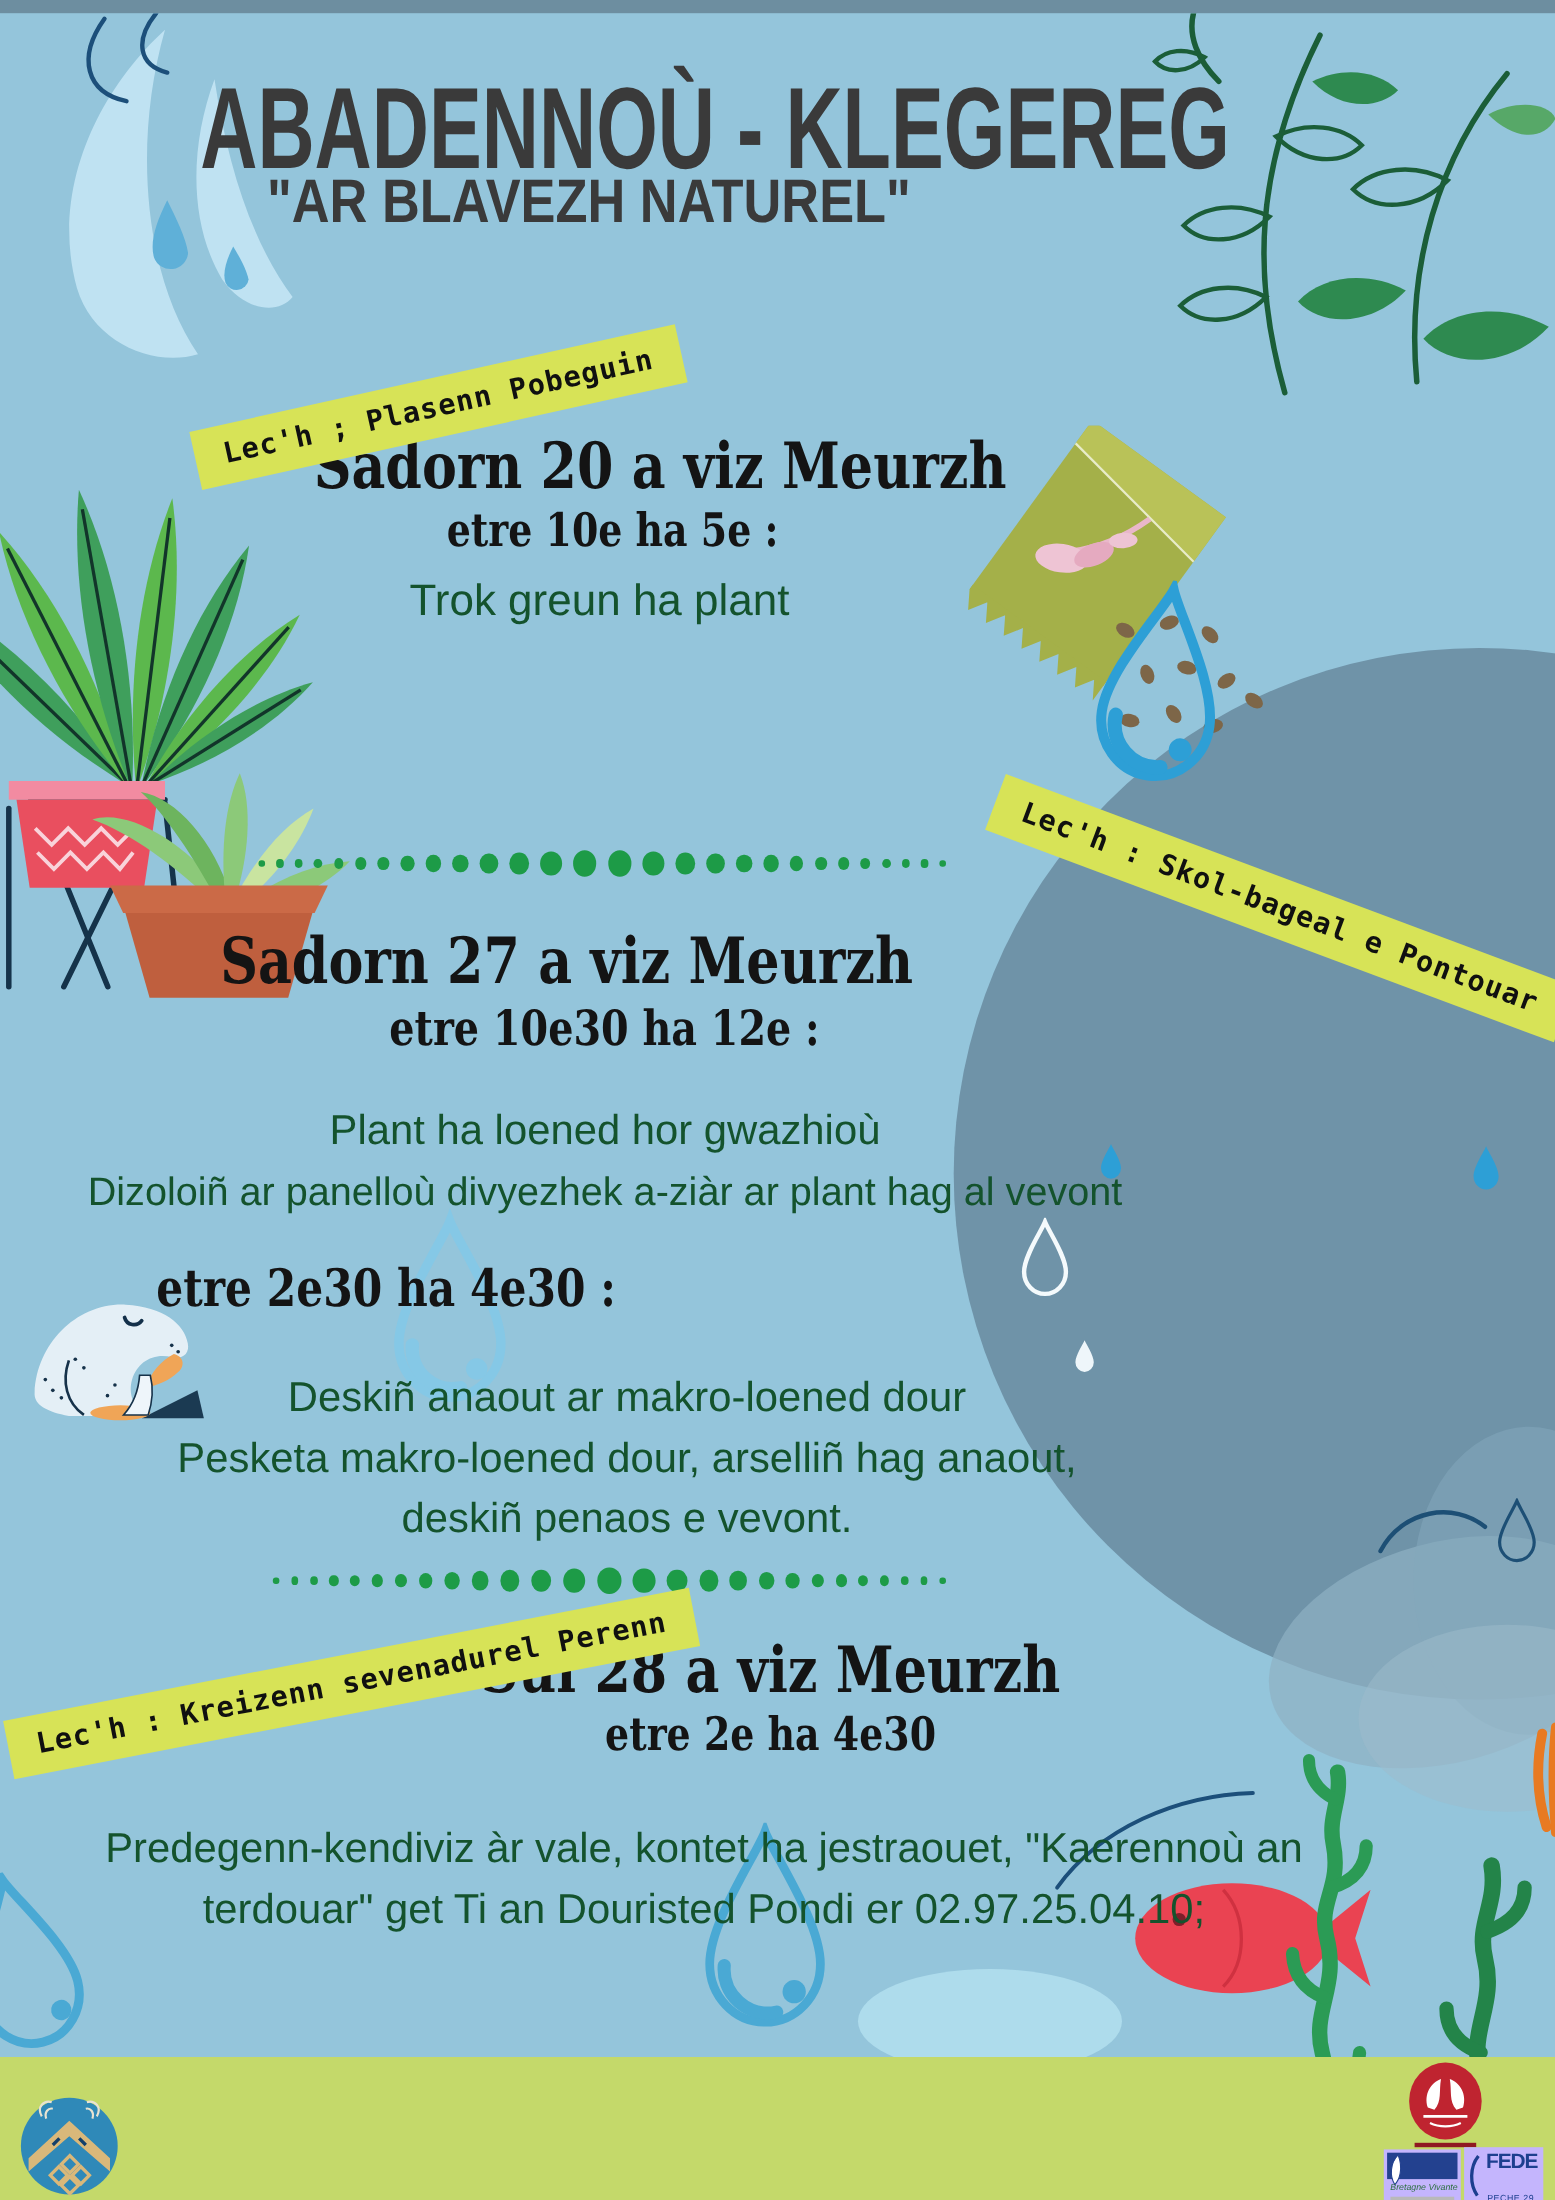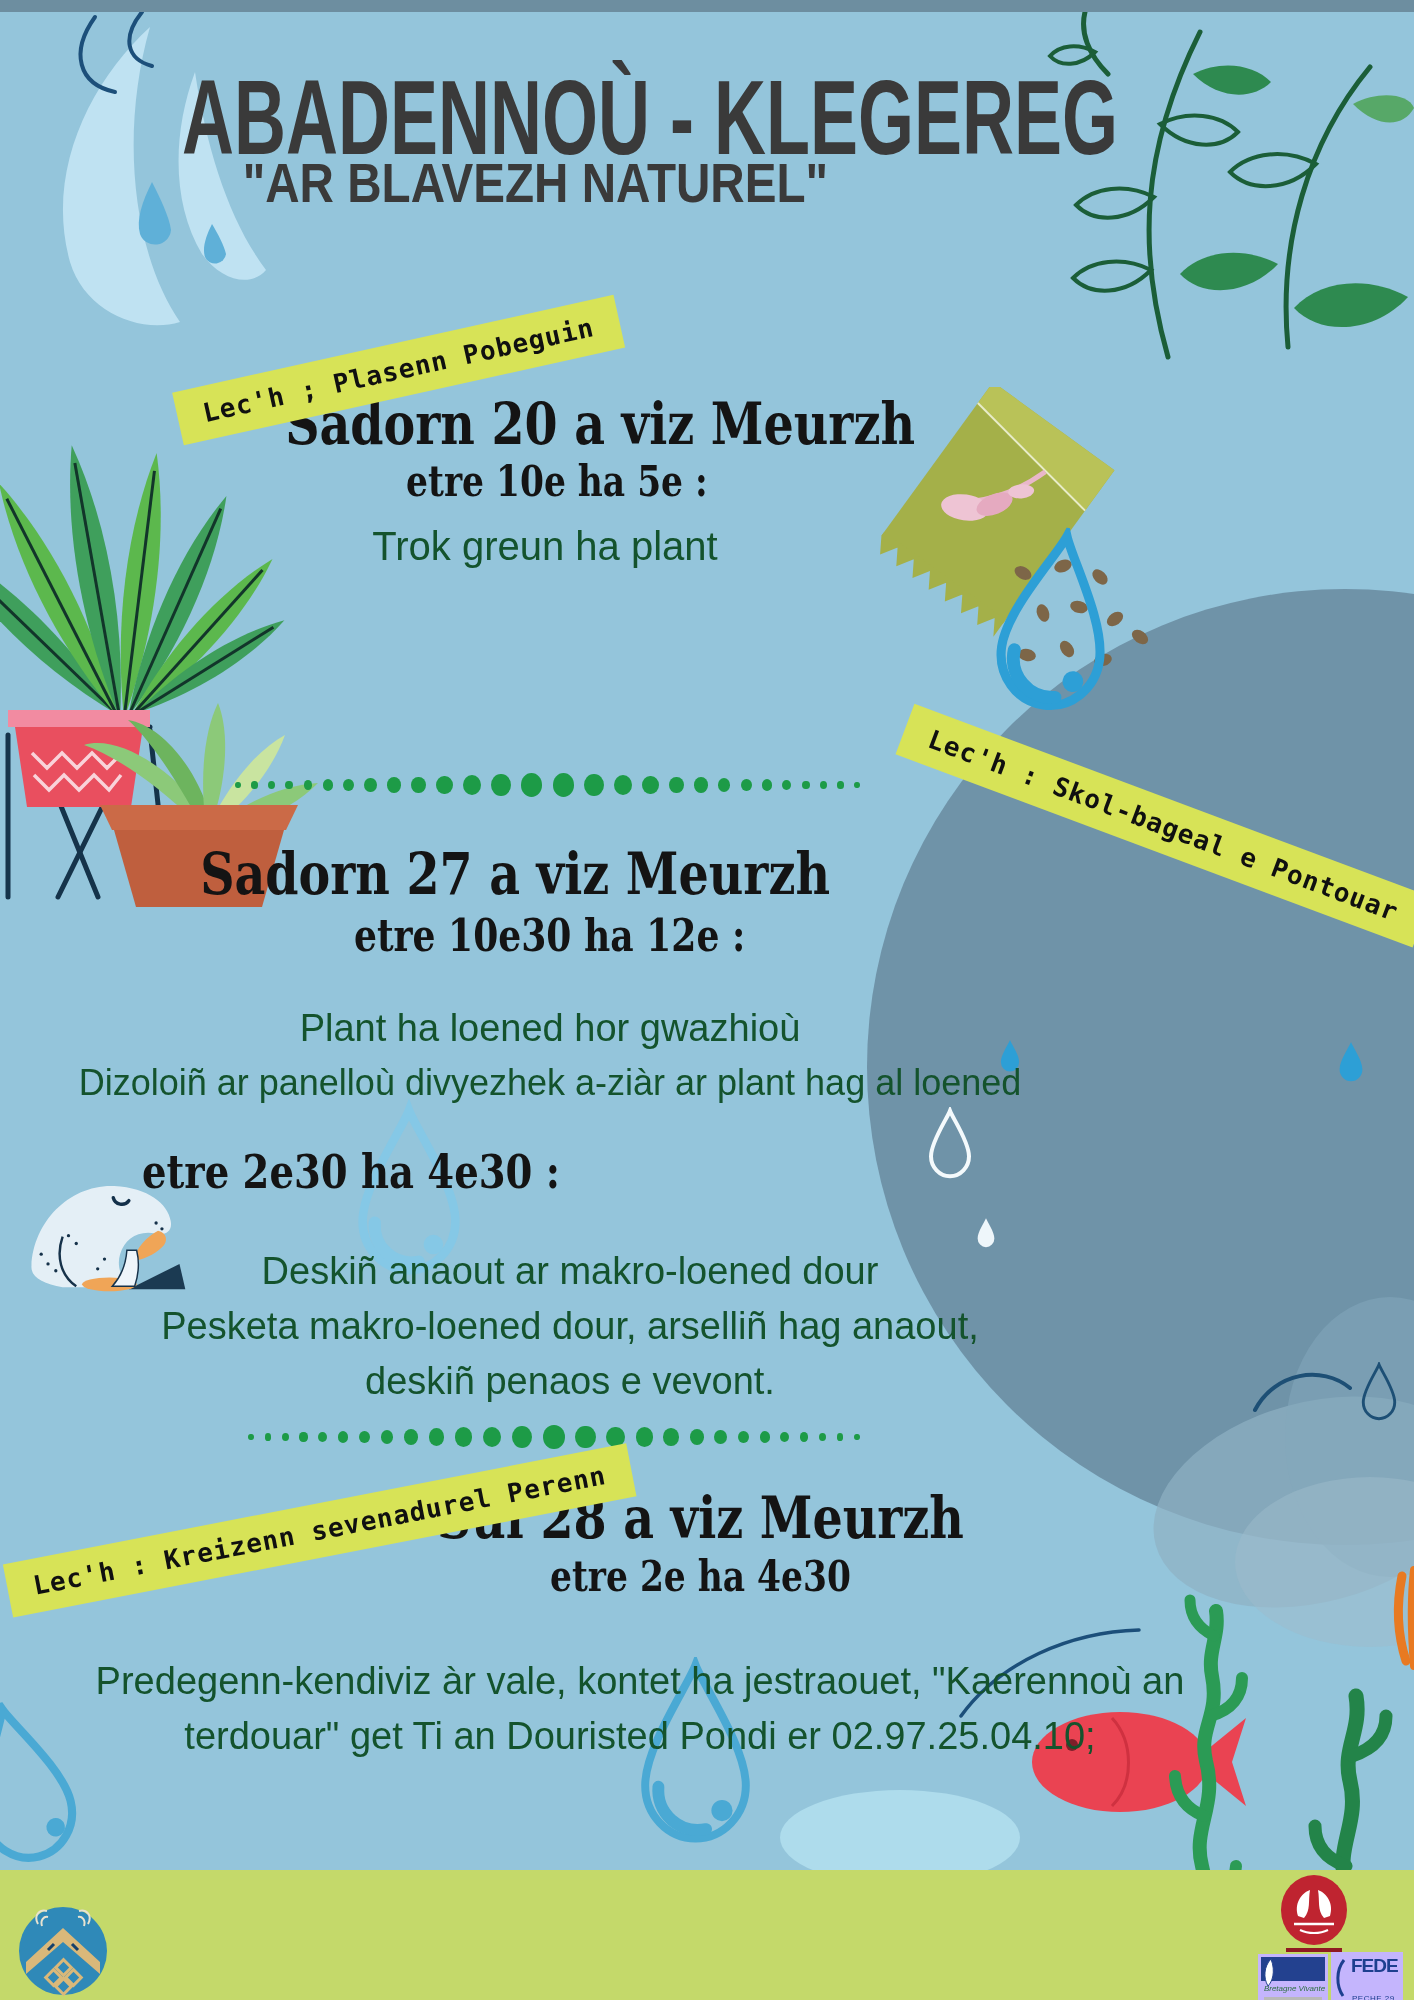--- a/index.html
+++ b/index.html
@@ -299,21 +299,21 @@
   <div class="abs slab center" style="left:0;top:828px;width:1030px;font-size:58px;">
     <span class="cond nowrap">Sadorn 27 a viz Meurzh</span>
   </div>
   <div class="abs slab center" style="left:0;top:898px;width:1100px;font-size:44px;">
     <span class="cond nowrap">etre 10e30 ha 12e :</span>
   </div>
   <div class="abs body-text center" style="left:0;top:995px;width:1100px;font-size:38px;">
     <span class="nowrap">Plant ha loened hor gwazhioù</span>
   </div>
   <div class="abs body-text center" style="left:0;top:1050px;width:1100px;font-size:36px;">
-    <span class="nowrap">Dizoloiñ ar panelloù divyezhek a-ziàr ar plant hag al loened</span>
+    <span class="nowrap">Dizoloiñ ar panelloù divyezhek a-ziàr ar plant hag al vevont</span>
   </div>
   <div class="abs slab" style="left:142px;top:1132px;font-size:47px;">
     <span class="cond-l nowrap">etre 2e30 ha 4e30 :</span>
   </div>
   <div class="abs body-text center" style="left:0;top:1238px;width:1140px;font-size:38px;">
     <span class="nowrap">Deskiñ anaout ar makro-loened dour</span>
   </div>
   <div class="abs body-text center" style="left:0;top:1293px;width:1140px;font-size:38px;">
     <span class="nowrap">Pesketa makro-loened dour, arselliñ hag anaout,</span>
   </div>

